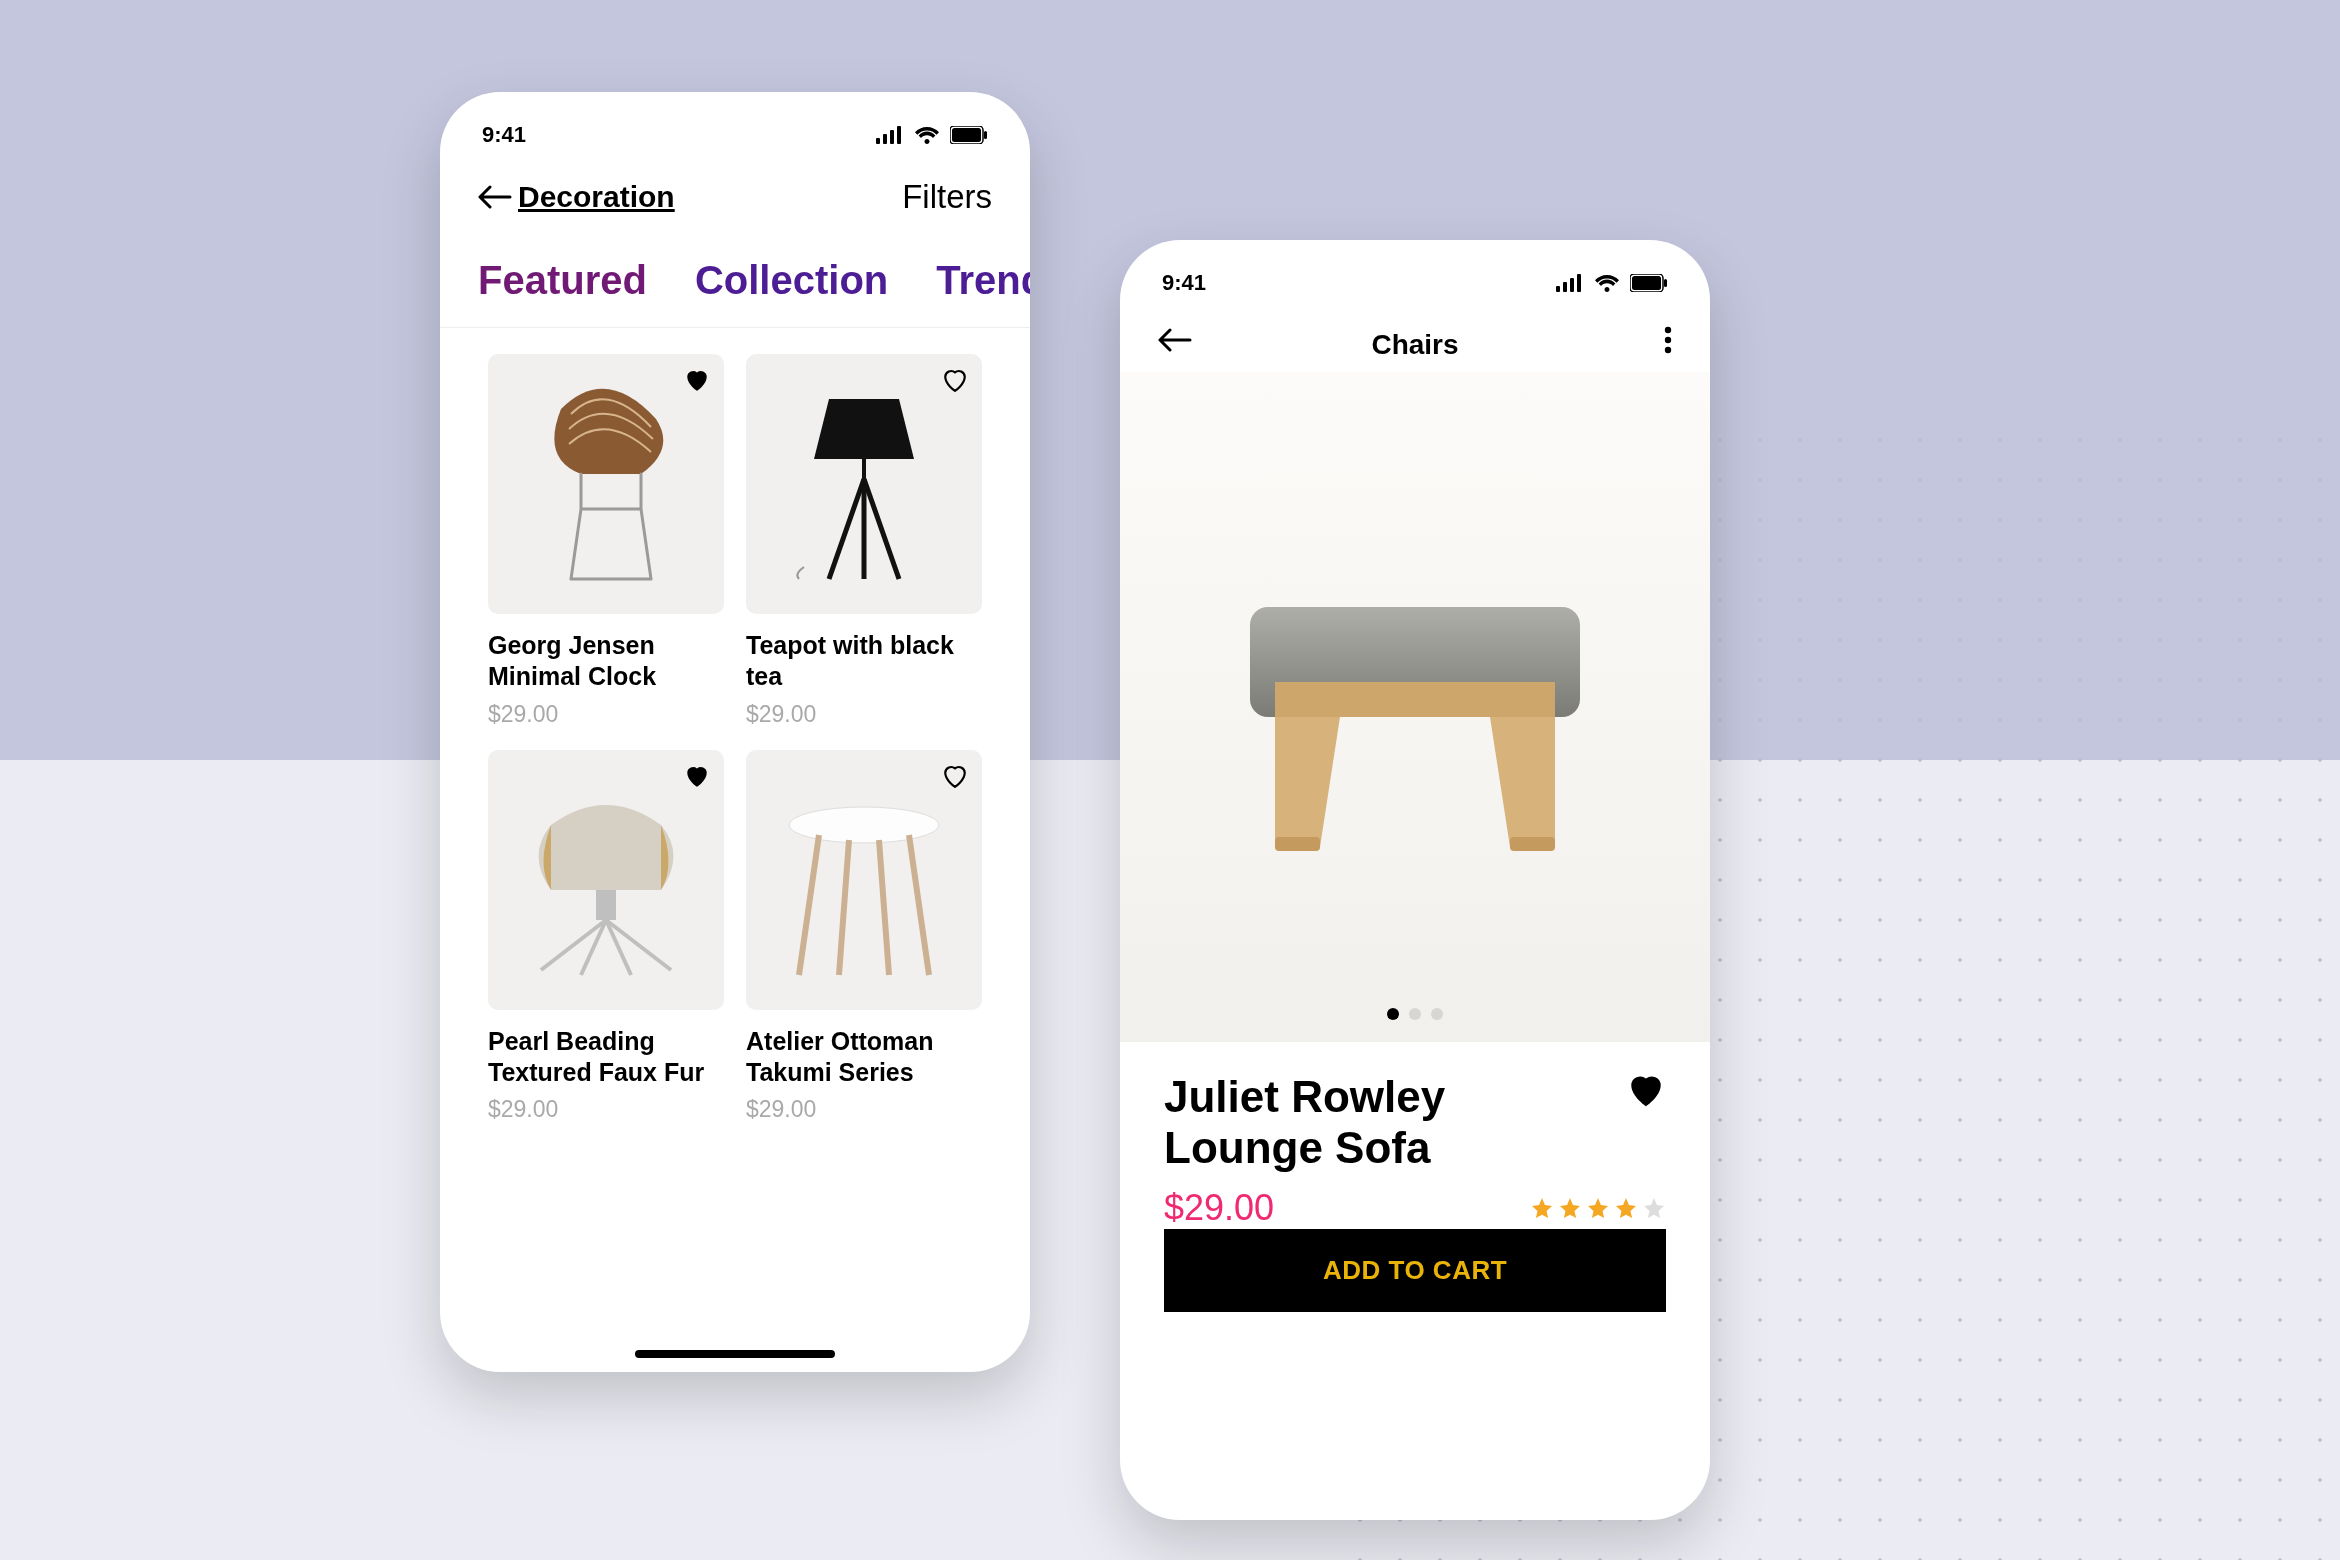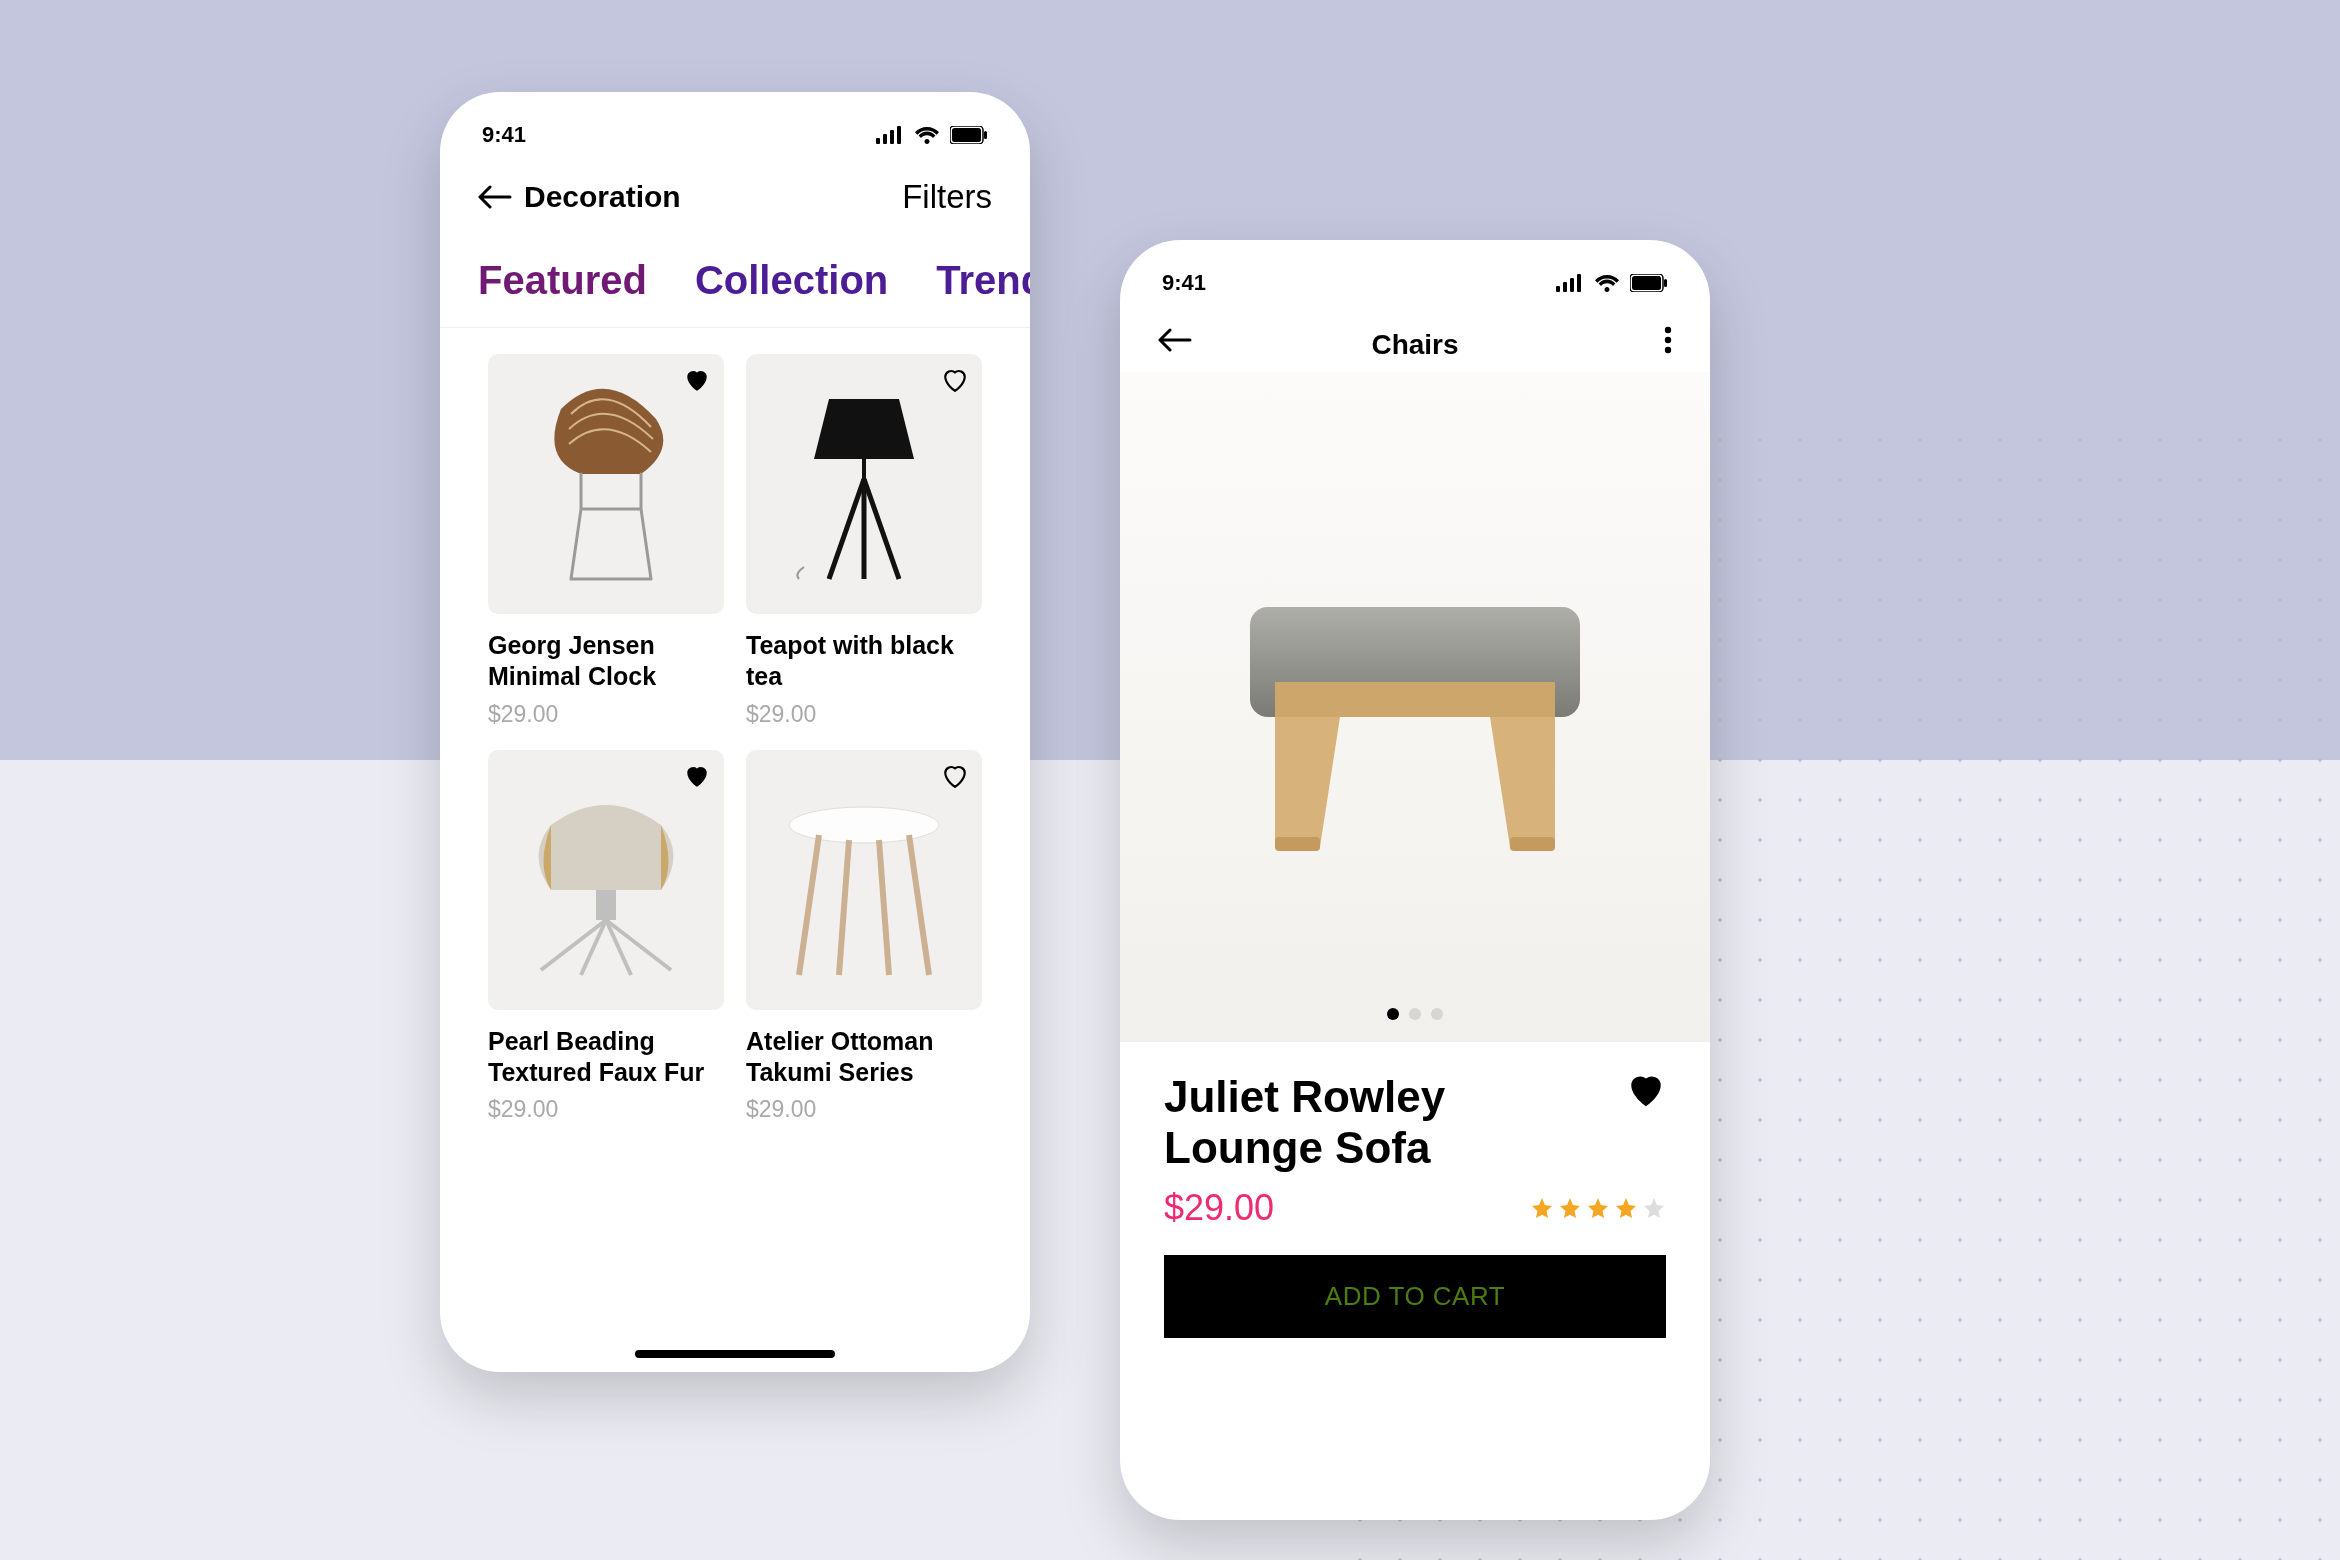--- a/index.html
+++ b/index.html
@@ -46,21 +46,21 @@
     font-weight: 600;
   }
   .status-icons { display: flex; gap: 10px; align-items: center; }
 
   .nav-row {
     display: flex;
     align-items: center;
     justify-content: space-between;
     padding: 20px 38px 18px;
   }
-  .nav-left { display: flex; align-items: center; gap: 12px; }
+  .nav-left { display: flex; align-items: center; gap: 6px; text-decoration: underline; }
   .nav-title { font-size: 30px; font-weight: 700; }
   .nav-action { font-size: 33px; font-weight: 400; }
 
   .tabs {
     display: flex;
     gap: 48px;
     padding: 24px 38px 24px;
     border-bottom: 1px solid #eee;
     overflow: hidden;
     white-space: nowrap;
@@ -117,26 +117,25 @@
   .pager .dot { width: 12px; height: 12px; border-radius: 50%; background: #d8d6d2; }
   .pager .dot.active { background: #000; }
 
   .detail { padding: 30px 44px 16px; }
   .detail-row { display: flex; justify-content: space-between; align-items: flex-start; }
   .detail-title { font-size: 44px; font-weight: 800; line-height: 1.15; max-width: 400px; }
   .price-row { display: flex; justify-content: space-between; align-items: center; margin-top: 14px; }
   .price { font-size: 36px; font-weight: 500; color: #ef2a72; }
   .stars { display: flex; gap: 4px; }
   .cta {
-    margin-top: 26px;
     background: #000;
-    color: #4d7c0f;
+    color: #eab308;
     text-align: center;
     font-size: 26px;
-    font-weight: 400;
+    font-weight: 700;
     padding: 26px;
     letter-spacing: .5px;
   }
 
   .nav-title-center {
     position: absolute;
     left: 50%; transform: translateX(-50%);
     font-size: 28px; font-weight: 700; margin-top: 10px;
   }
 

